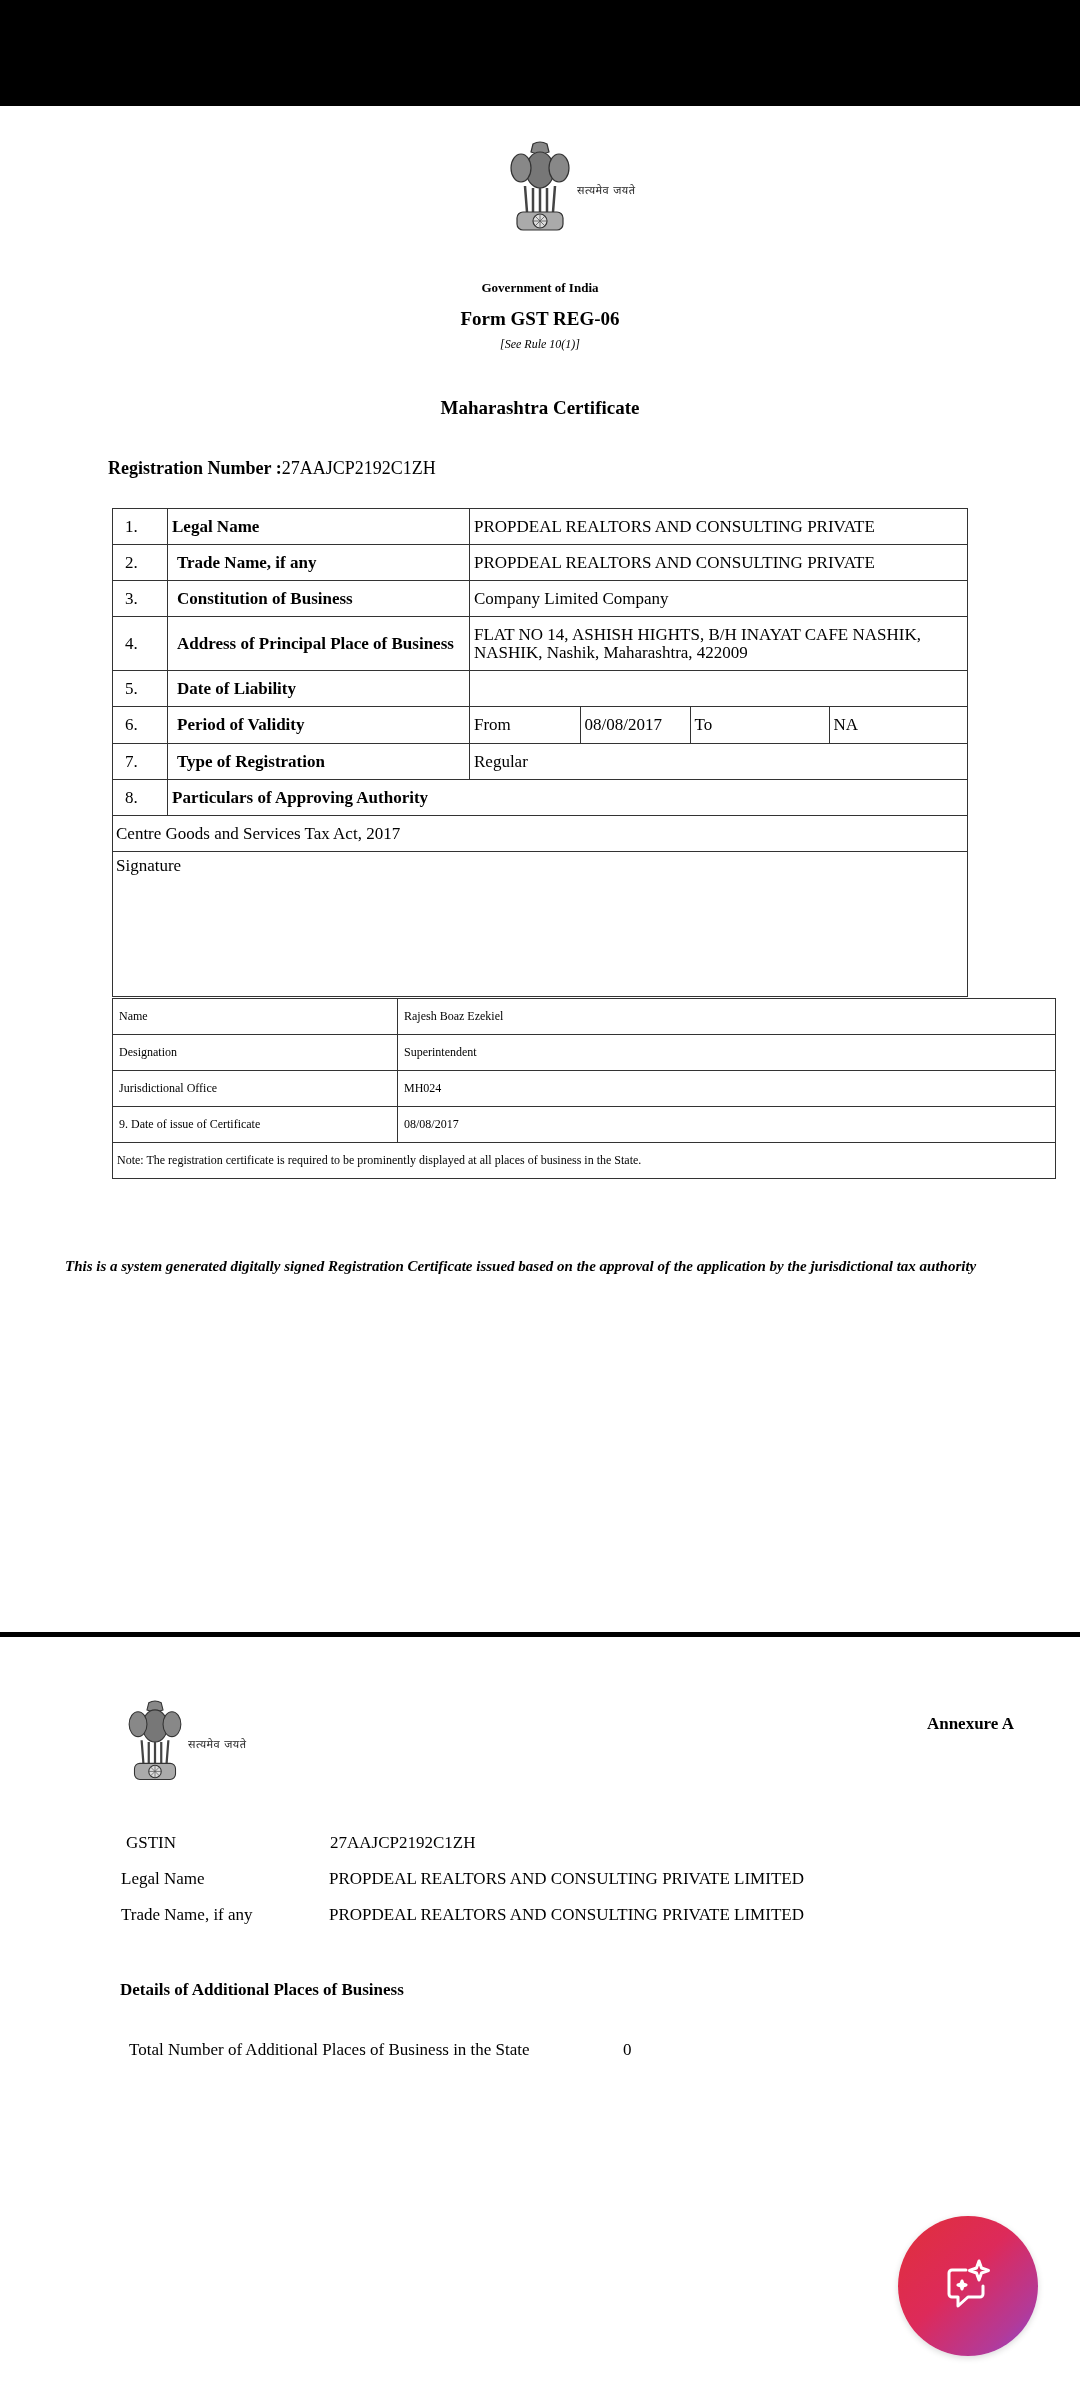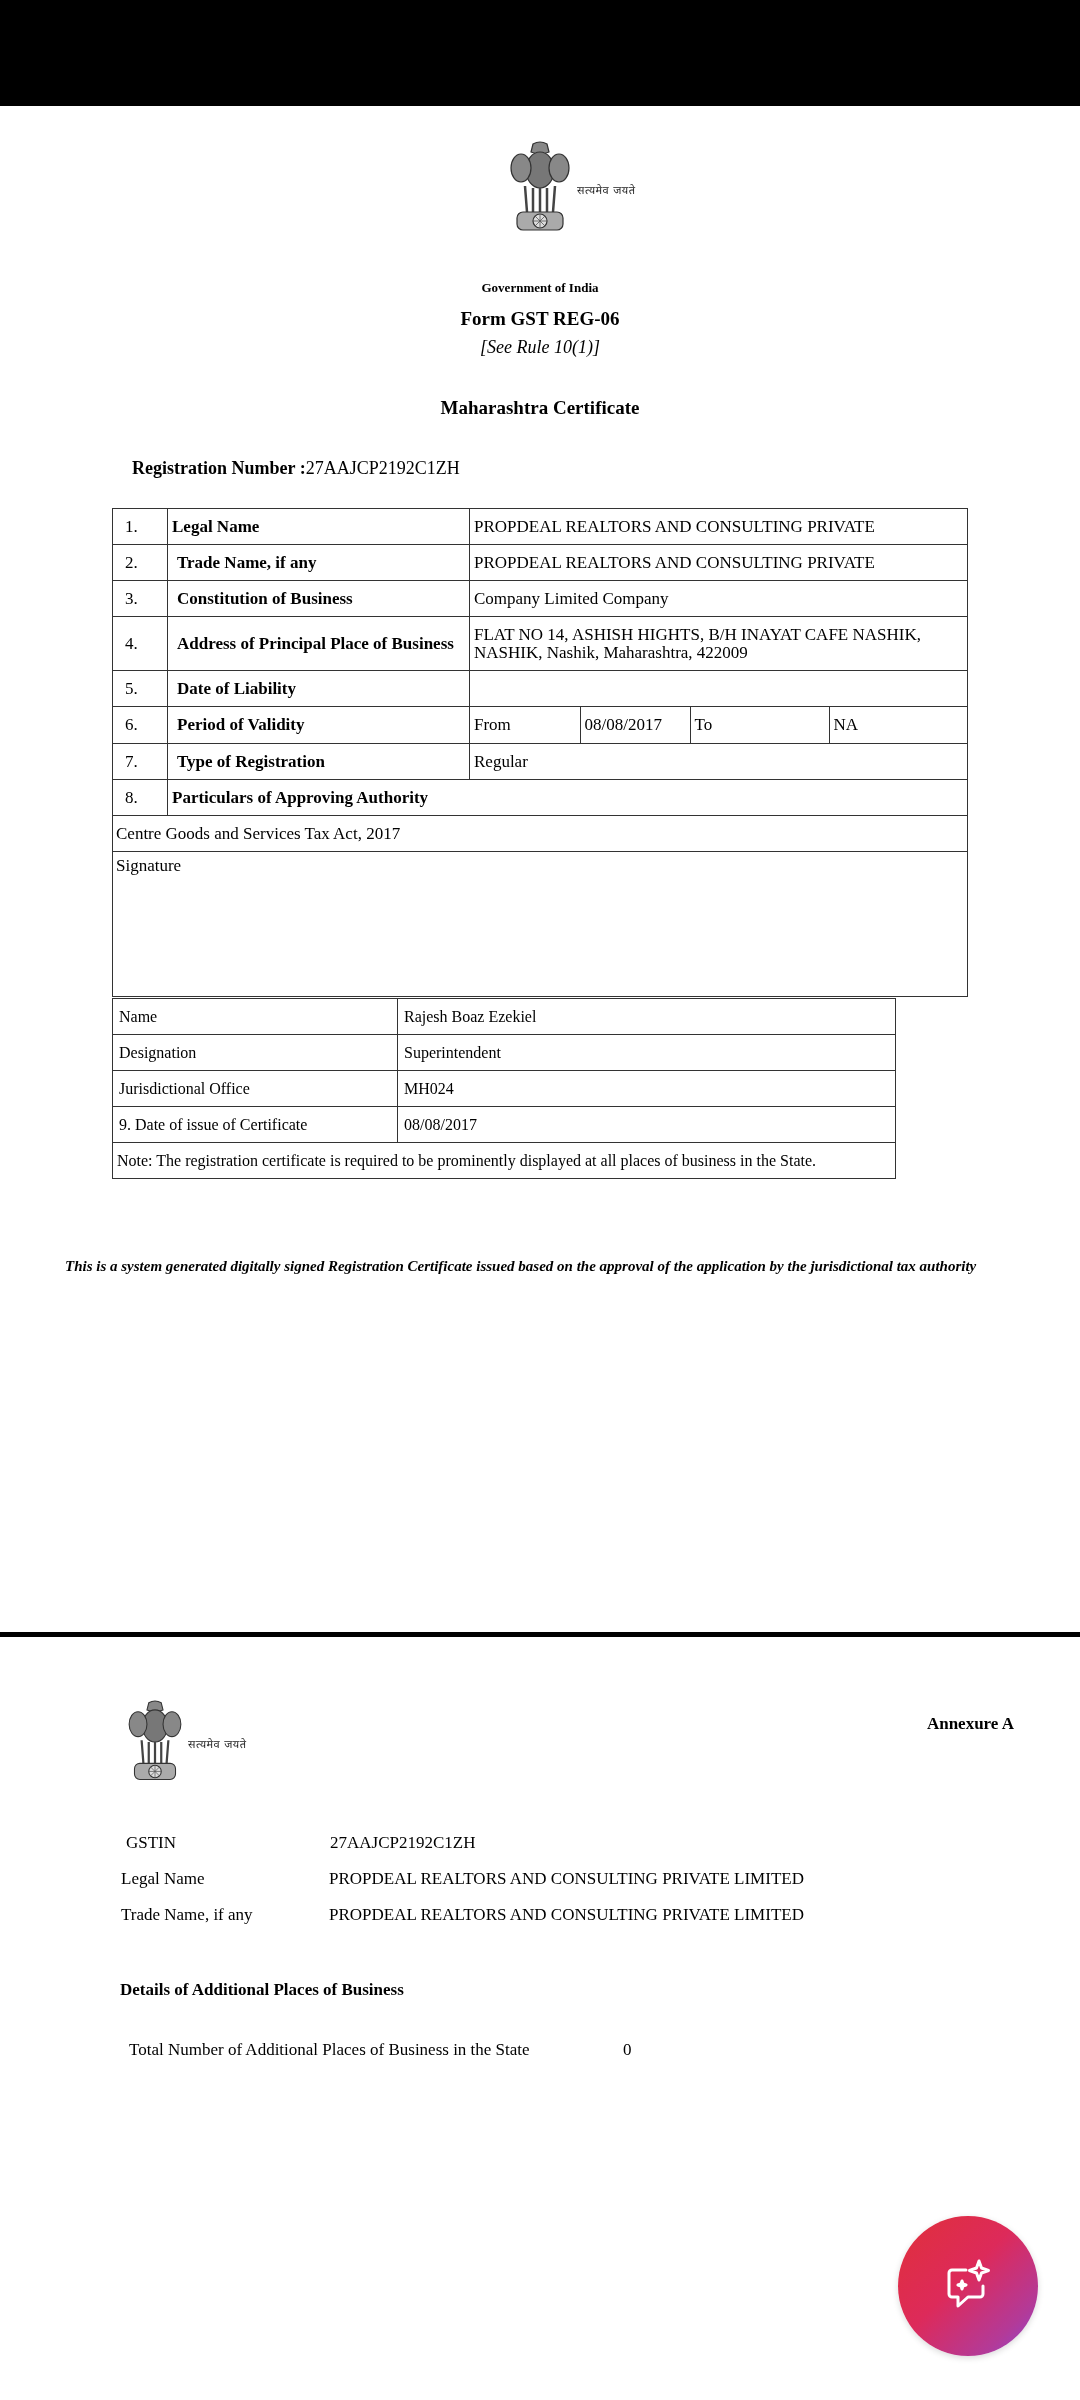--- a/index.html
+++ b/index.html
@@ -8,39 +8,39 @@
 
   .topbar { position: absolute; left: 0; top: 0; width: 1080px; height: 106px; background: #000; }
 
   .emblem { position: absolute; display: flex; flex-direction: row; align-items: center; }
   .emblem svg { display: block; }
   .emblem .motto { font-family: "DejaVu Sans", sans-serif; font-size: 11px; color: #222; margin-top: 2px; letter-spacing: 0.5px; }
 
   .center-text { position: absolute; left: 0; width: 1080px; text-align: center; }
   .gov { top: 280px; font-size: 13px; font-weight: bold; }
   .form-title { top: 308px; font-size: 19px; font-weight: bold; }
-  .rule { top: 337px; font-size: 18px; font-style: italic; text-align: center; }
+  .rule { top: 337px; font-size: 12px; font-style: italic; text-align: center; }
   .cert-title { top: 397px; font-size: 19px; font-weight: bold; }
 
-  .reg-number { position: absolute; left: 132px; top: 458px; font-size: 18px; }
+  .reg-number { position: absolute; left: 108px; top: 458px; font-size: 18px; }
   .reg-number b { font-weight: bold; }
 
   table.main { position: absolute; left: 112px; top: 508px; width: 856px; border-collapse: collapse; font-size: 17px; }
   table.main td { border: 1.5px solid #333; padding: 0 4px; vertical-align: middle; height: 36px; line-height: 18px; }
   table.main td.num { width: 55px; padding-left: 12px; }
   table.main td.lbl { width: 302px; font-weight: bold; }
   table.main td.lbl.ind { padding-left: 9px; }
   table.main td.val { }
   table.main td.sig { height: 145px; vertical-align: top; padding-top: 5px; }
   table.main tr.tall td { height: 54px; }
 
   table.inner { width: 100%; border-collapse: collapse; }
   table.inner td { border: 1.5px solid #333; height: 36px; padding: 0 4px; margin-left: 28px; }
 
-  table.auth { position: absolute; left: 112px; top: 998px; width: 784px; border-collapse: collapse; font-size: 16px; }
+  table.auth { position: absolute; left: 112px; top: 998px; width: 944px; border-collapse: collapse; font-size: 12px; }
   table.auth td { border: 1.5px solid #333; height: 36px; padding: 0 6px; vertical-align: middle; }
   table.auth td.k { width: 285px; }
   table.auth td.note { padding-left: 4px; }
 
   .disclaimer { position: absolute; left: 65px; top: 1254px; width: 960px; font-size: 15px; font-weight: bold; line-height: 25px; font-style: italic; }
 
   .page-divider { position: absolute; left: 0; top: 1632px; width: 1080px; height: 5px; background: #000; }
 
   .annexure { position: absolute; right: 66px; top: 1714px; font-size: 17px; font-weight: bold; }
 

